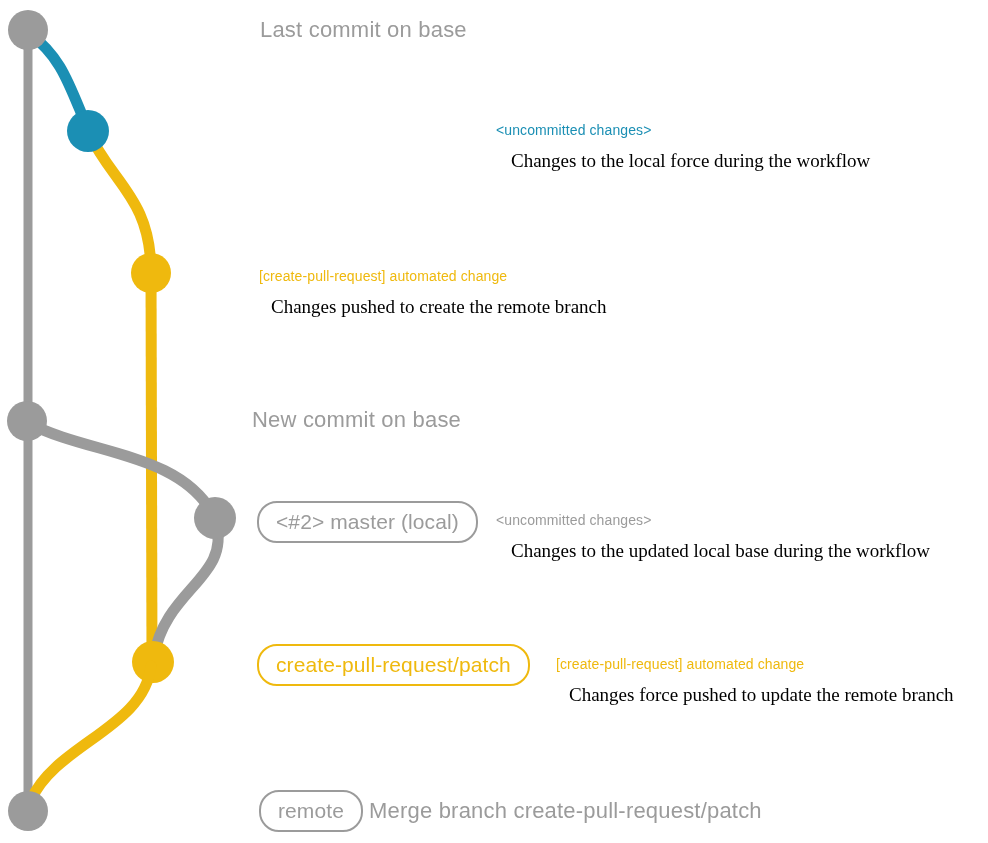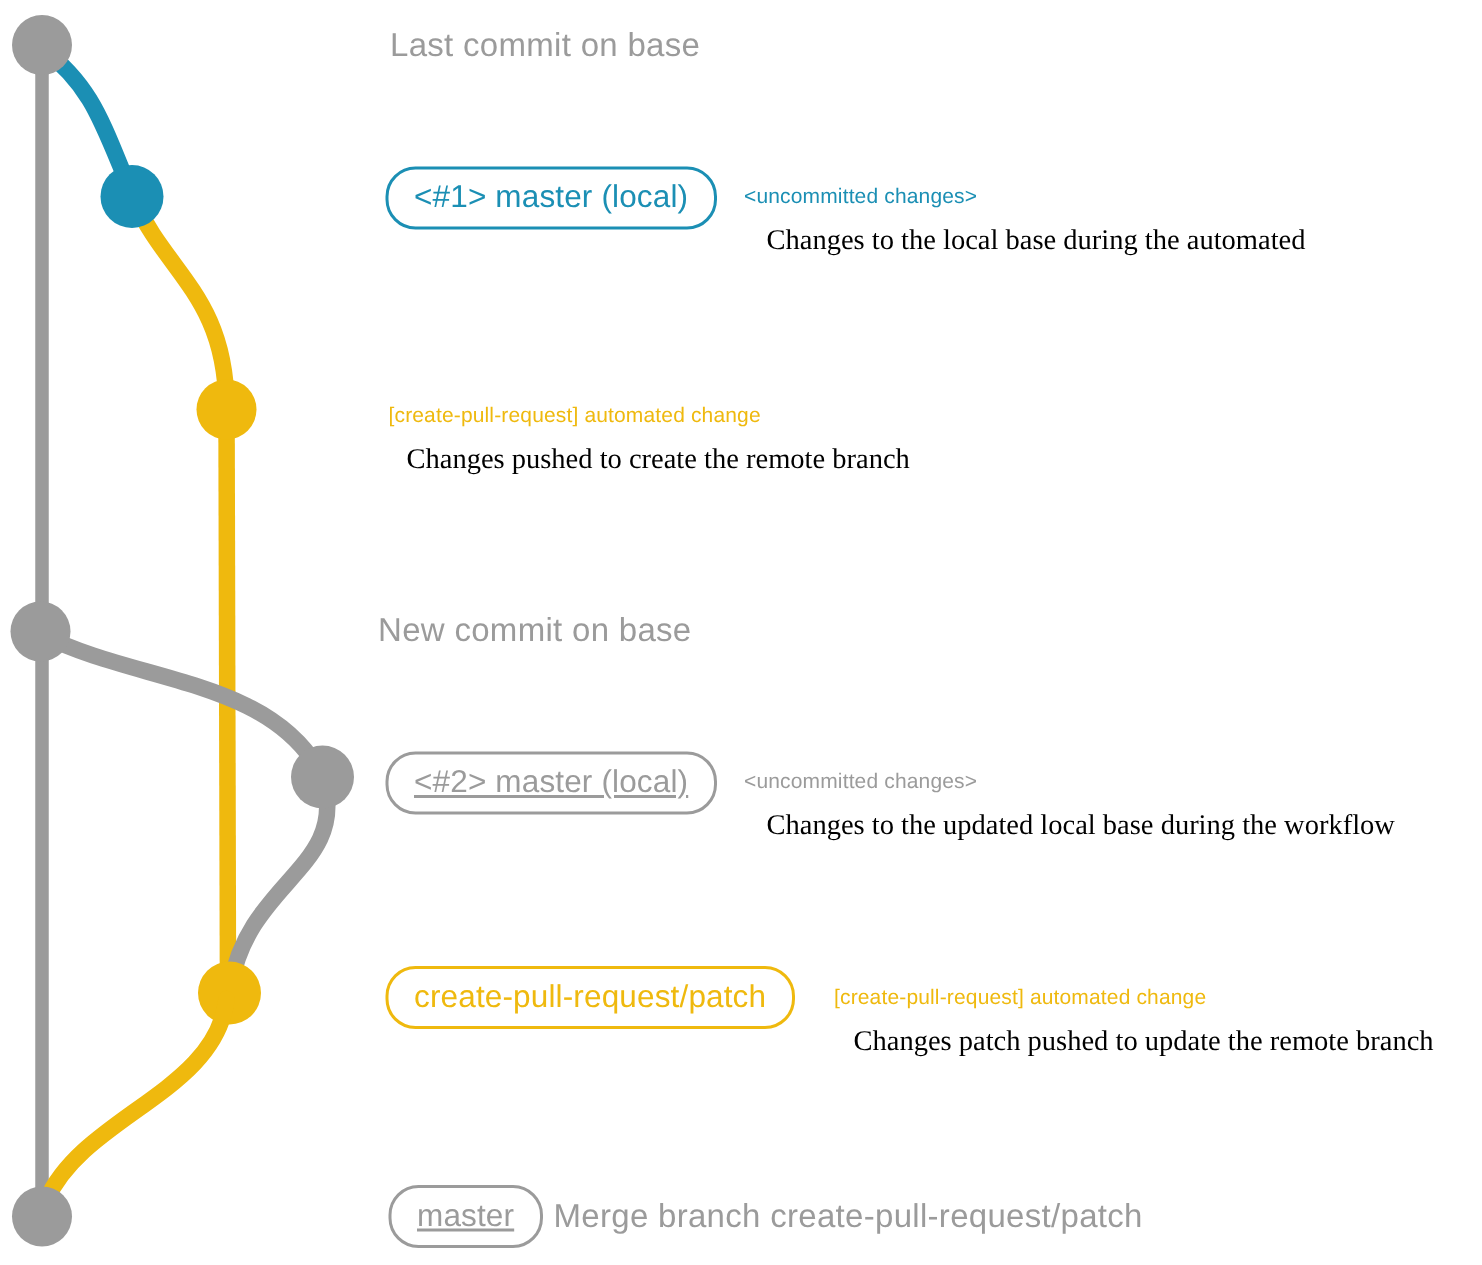--- a/index.html
+++ b/index.html
@@ -56,21 +56,21 @@
     border: 2px solid;
     border-radius: 20px;
     padding: 5px 17px 6px 17px;
     font-size: 21px;
     line-height: 27px;
     white-space: nowrap;
     background: var(--background);
     letter-spacing: 0.1px;
   }
   .badge.teal   { color: var(--teal);   border-color: var(--teal); }
-  .badge.gray   { color: var(--gray);   border-color: var(--gray); text-decoration: underline; }
+  .badge.gray   { color: var(--gray);   border-color: var(--gray); }
   .badge.yellow { color: var(--yellow); border-color: var(--yellow); text-align: right; }
 </style>
 </head>
 <body>
 
 <div class="canvas">
 
   <svg class="graph" width="988" height="843" viewBox="0 0 988 843" xmlns="http://www.w3.org/2000/svg">
 
     <line class="stroke-gray" x1="28" y1="30" x2="28" y2="811" stroke-width="9"></line>
@@ -91,33 +91,32 @@
     <circle class="fill-gray" cx="27" cy="421" r="20"></circle>
     <circle class="fill-gray" cx="215" cy="518" r="21"></circle>
     <circle class="fill-yellow" cx="153" cy="662" r="21"></circle>
 
     <path class="stroke-yellow" d="M 151,666 C 144,728 56,744 31,800" stroke-width="11" stroke-linecap="round"></path>
     <circle class="fill-gray" cx="28" cy="811" r="20"></circle>
   </svg>
 
   <div class="abs plain-label" style="left:260px; top:16px;">Last commit on base</div>
 
-  <div class="abs badge teal" style="left:257px; top:111px;">&lt;#1&gt; master (local)</div>
   <div class="abs title teal" style="left:496px; top:116px;">&lt;uncommitted changes&gt;</div>
-  <div class="abs desc" style="left:511px; top:148px;">Changes to the local base during the automated</div>
+  <div class="abs desc" style="left:511px; top:148px;">Changes to the local force during the workflow</div>
 
   <div class="abs title yellow" style="left:259px; top:262px;">[create-pull-request] automated change</div>
   <div class="abs desc" style="left:271px; top:294px;">Changes pushed to create the remote branch</div>
 
   <div class="abs plain-label" style="left:252px; top:406px;">New commit on base</div>
 
   <div class="abs badge gray" style="left:257px; top:501px;">&lt;#2&gt; master (local)</div>
   <div class="abs title gray" style="left:496px; top:506px;">&lt;uncommitted changes&gt;</div>
   <div class="abs desc" style="left:511px; top:538px;">Changes to the updated local base during the workflow</div>
 
   <div class="abs badge yellow" style="left:257px; top:644px;">create-pull-request/patch</div>
   <div class="abs title yellow" style="left:556px; top:650px;">[create-pull-request] automated change</div>
-  <div class="abs desc" style="left:569px; top:682px;">Changes patch pushed to update the remote branch</div>
+  <div class="abs desc" style="left:569px; top:682px;">Changes force pushed to update the remote branch</div>
 
-  <div class="abs badge gray" style="left:259px; top:790px;">master</div>
+  <div class="abs badge gray" style="left:259px; top:790px;">remote</div>
   <div class="abs plain-label" style="left:369px; top:797px;">Merge branch create-pull-request/patch</div>
 
 </div>
 
 </body></html>

